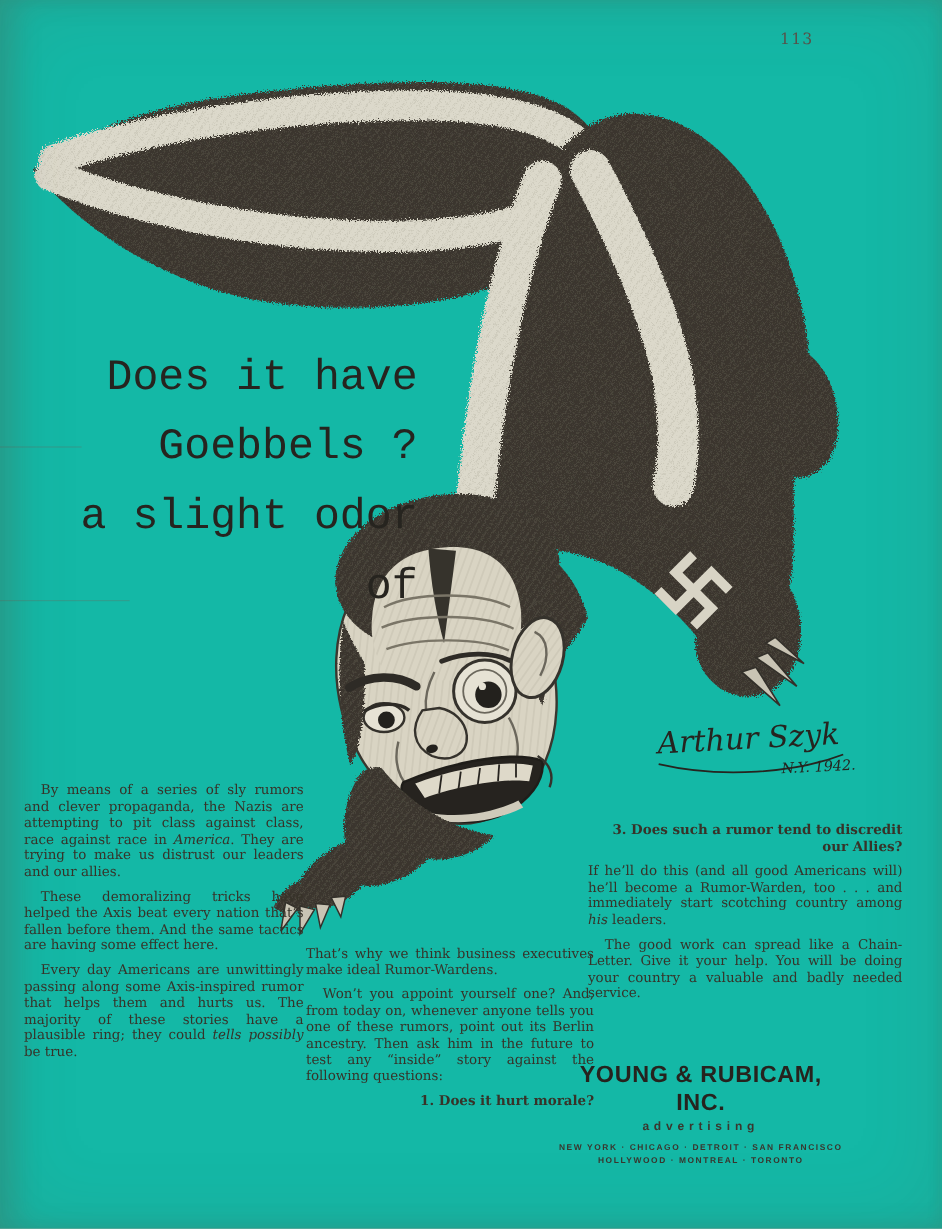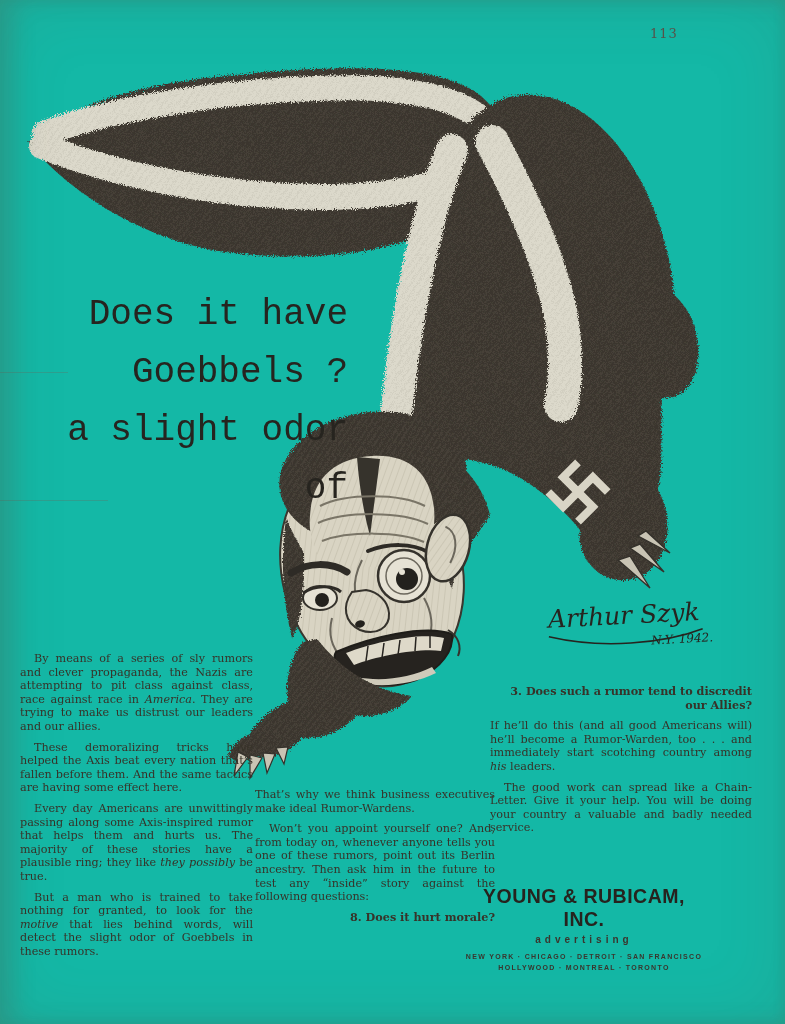--- a/index.html
+++ b/index.html
@@ -181,28 +181,27 @@
 
   <div class="headline">
     <div>Does it have</div>
     <div>Goebbels ?</div>
     <div>a slight odor of</div>
   </div>
 
   <div class="col" id="col1">
     <p><span>By means of a series of sly rumors and clever propaganda, the Nazis are attempting to pit class against class, race against race in </span><span class="it">America</span><span>. They are trying to make us distrust our leaders and our allies.</span></p>
     <p><span>These demoralizing tricks have helped the Axis beat every nation that’s fallen before them. And the same tactics are having some effect here.</span></p>
-    <p><span>Every day Americans are unwittingly passing along some Axis-inspired rumor that helps them and hurts us. The majority of these stories have a plausible ring; they like </span><span class="it">they possibly</span><span> be true.</span></p>
-    <p><span>But a man who is trained to take nothing for granted, to look for the </span><span class="it">motive</span><span> that lies behind words, will detect the slight odor of Goebbels in these rumors.</span></p>
+    <p><span>Every day Americans are unwittingly passing along some Axis-inspired rumor that helps them and hurts us. The majority of these stories have a plausible ring; they could </span><span class="it">tells possibly</span><span> be true.</span></p>
   </div>
 
   <div class="col" id="col2">
     <p class="lead"><span>That’s why we think business executives make ideal Rumor-Wardens.</span></p>
     <p><span>Won’t you appoint yourself one? And, from today on, whenever anyone tells you one of these rumors, point out its Berlin ancestry. Then ask him in the future to test any “inside” story against the following questions:</span></p>
-    <p class="q"><span class="bd">8. Does it hurt morale?</span></p>
+    <p class="q"><span class="bd">1. Does it hurt morale?</span></p>
   </div>
 
   <div class="col" id="col3">
     <p class="q"><span class="bd">3. Does such a rumor tend to discredit our Allies?</span></p>
     <p class="lead"><span>If he’ll do this (and all good Americans will) he’ll become a Rumor-Warden, too . . . and immediately start scotching country among </span><span class="it">his</span><span> leaders.</span></p>
     <p><span>The good work can spread like a Chain-Letter. Give it your help. You will be doing your country a valuable and badly needed service.</span></p>
   </div>
 
   <div class="agency">
     <div class="name">YOUNG &amp; RUBICAM, INC.</div>

